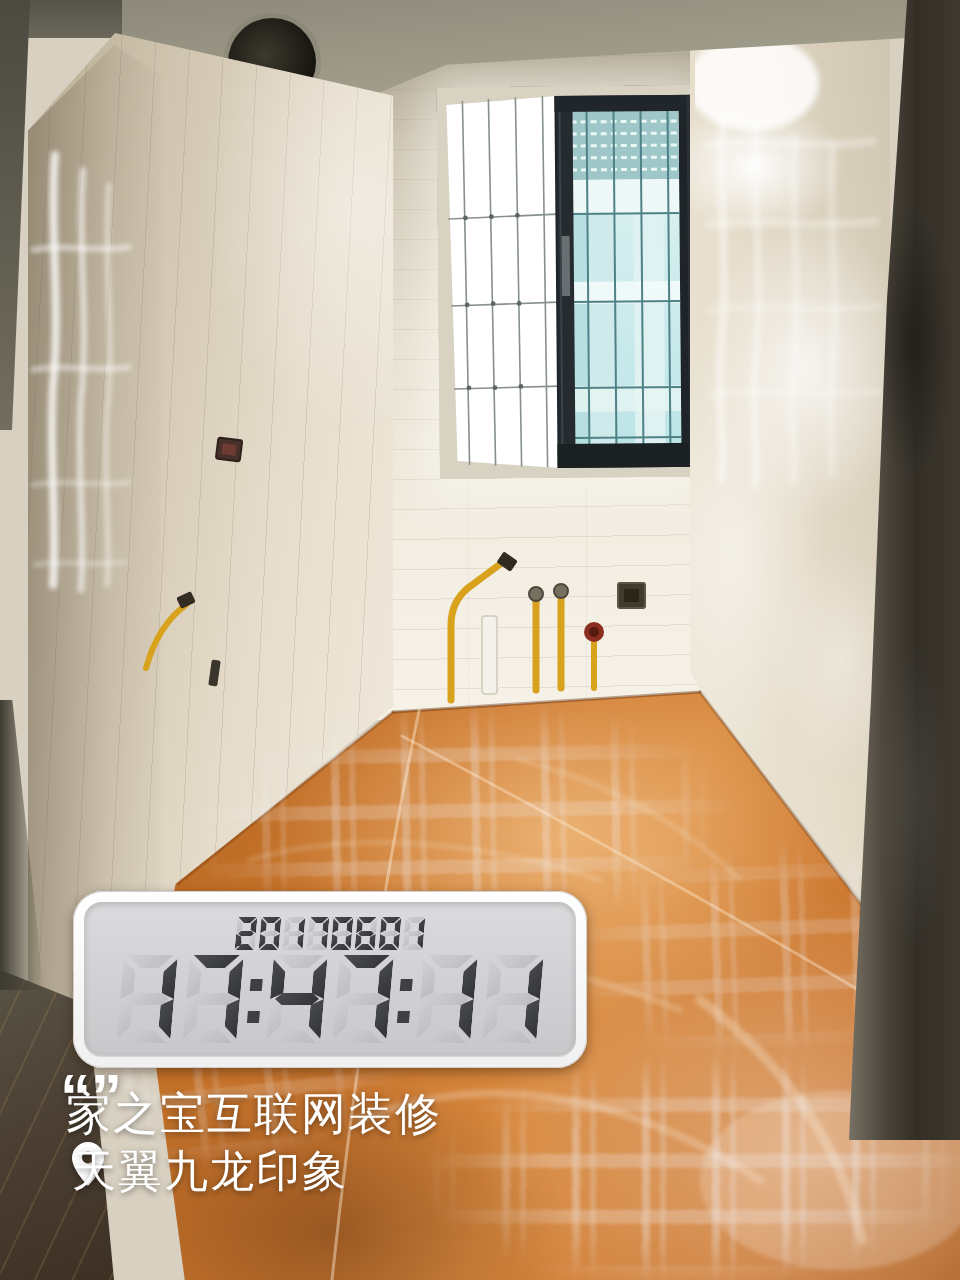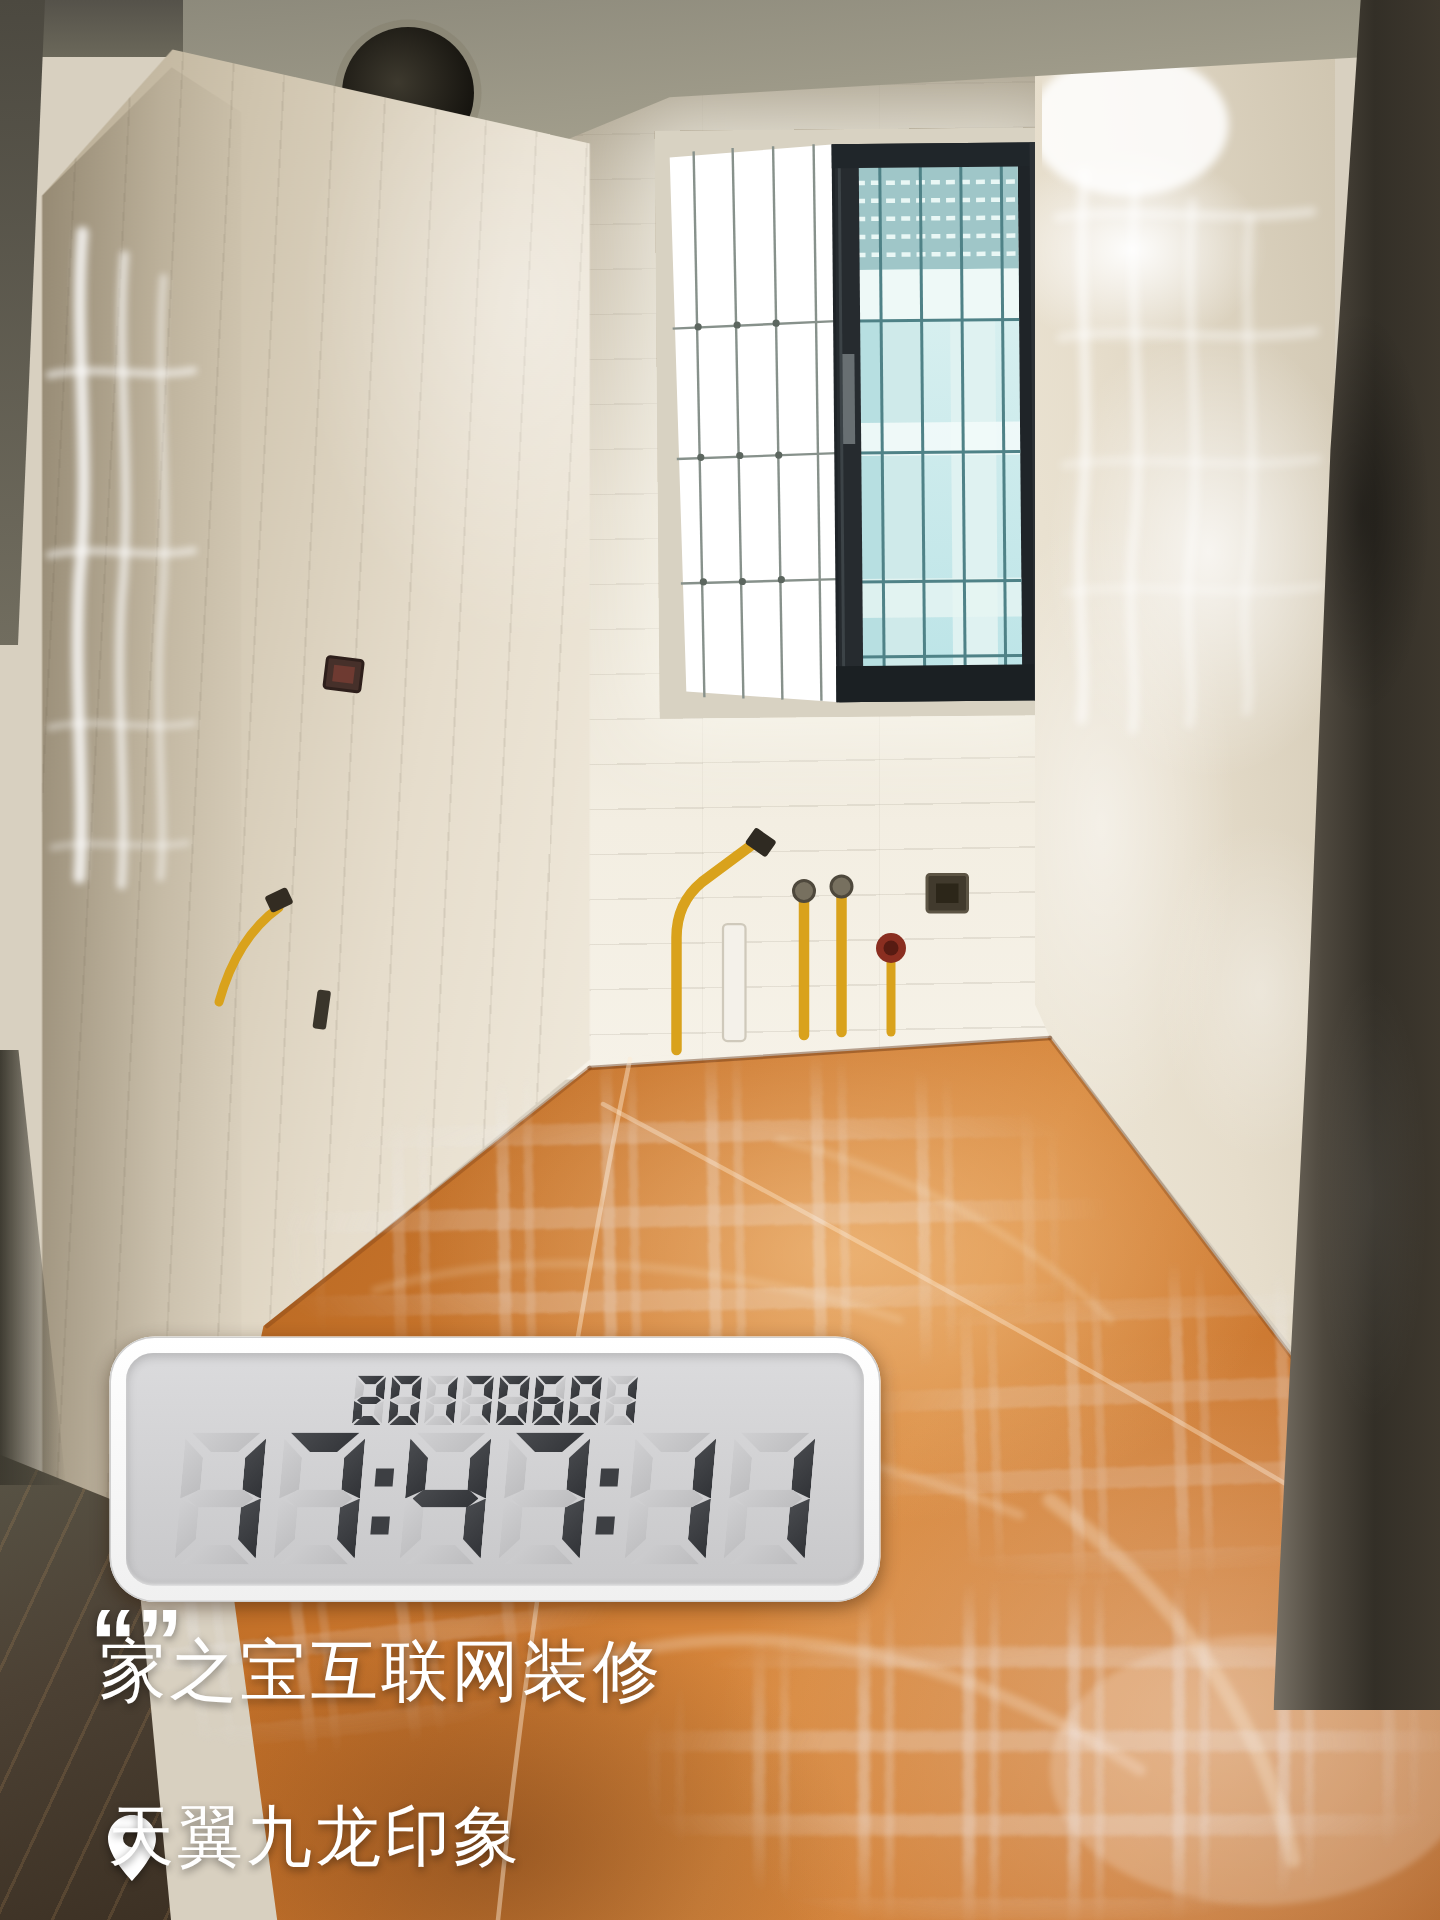--- a/index.html
+++ b/index.html
@@ -116,21 +116,21 @@
   .row-date .sg-b{right:0;top:1px;width:6px;height:15px;clip-path:polygon(100% 0,0 6px,0 calc(100% - 3px),100% 100%);}
   .row-date .sg-e{left:0;bottom:1px;width:6px;height:15px;clip-path:polygon(0 0,100% 3px,100% calc(100% - 6px),0 100%);}
   .row-date .sg-c{right:0;bottom:1px;width:6px;height:15px;clip-path:polygon(100% 0,0 3px,0 calc(100% - 6px),100% 100%);}
   .row-date .d7dot{width:5px;height:5px;align-self:flex-end;margin:0 3px 4px;}
 
   
   .caption-brand{left:60px;top:1076px;display:flex;align-items:flex-start;color:#fff;
     text-shadow:0 2px 6px rgba(0,0,0,.45);white-space:nowrap;}
   .caption-brand .quote{position:relative;font-weight:bold;font-size:62px;line-height:.9;top:-8px;}
   .caption-brand .brand-text{font-size:45px;letter-spacing:2px;padding:8px 6px 0 6px;}
-  .caption-loc{left:72px;top:1210px;display:flex;align-items:flex-end;gap:12px;color:#fff;
+  .caption-loc{left:72px;top:1142px;display:flex;align-items:flex-start;gap:12px;color:#fff;
     font-size:44px;letter-spacing:2px;text-shadow:0 2px 6px rgba(0,0,0,.45);white-space:nowrap;}
   .pin{position:relative;width:32px;height:44px;filter:drop-shadow(0 2px 3px rgba(0,0,0,.4));}
 </style>
 </head>
 <body>
 
 <div class="stage">
 
   <div class="back-wall"></div>
 

